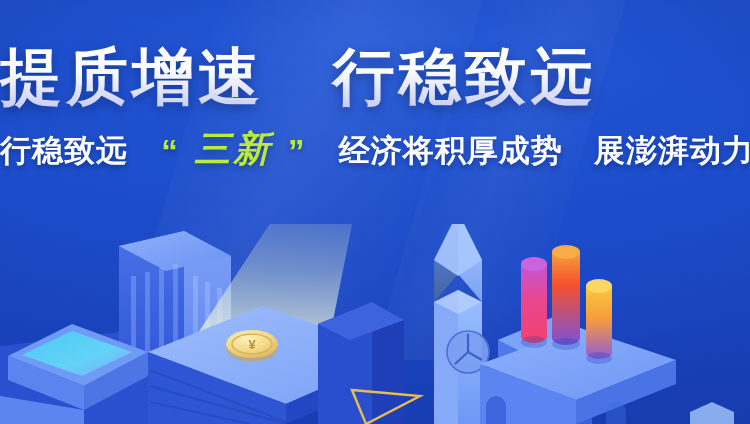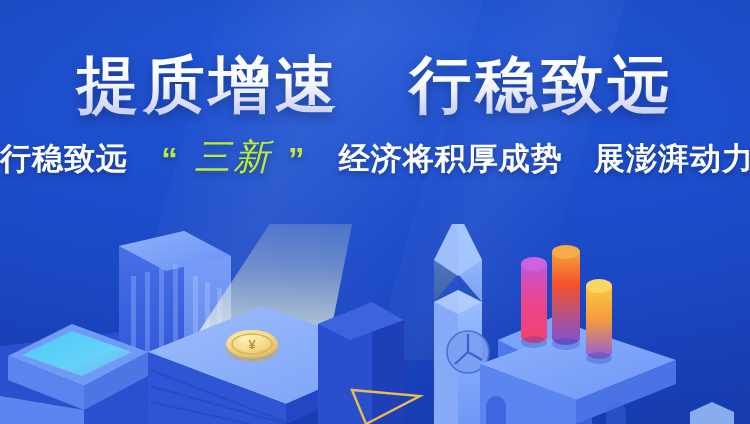--- a/index.html
+++ b/index.html
@@ -40,22 +40,22 @@
   }
   .bg-vignette{
     position:absolute; inset:0;
     background:radial-gradient(120% 80% at 50% 40%, rgba(0,0,0,0) 40%, rgba(10,30,95,.22) 100%);
     pointer-events:none;
   }
 
   
   .headline{
     position:absolute;
-    left:0; right:0; top:52px;
-    text-align:center;
+    left:0; right:0; top:44px;
+    text-align:left;
     z-index:30;
   }
   .title{
     font-size:62px;
     font-weight:700;
     line-height:1.08;
     letter-spacing:4px;
     background:linear-gradient(180deg,#ffffff 0%,#fbfcff 40%,#d9dcf5 78%,#c3c9ef 100%);
     -webkit-background-clip:text;
     background-clip:text;
@@ -79,21 +79,21 @@
     color:#bcea3c;
     font-size:33px;
     font-weight:700;
     padding:0 2px;
     vertical-align:-2px;
   }
   .subtitle .green{
     color:#bcea3c;
     font-family:"DejaVu Serif","Liberation Serif",serif;
     font-style:italic;
-    font-weight:400;
+    font-weight:700;
     font-size:36px;
     letter-spacing:3px;
     padding:0 4px;
     text-shadow:0 3px 6px rgba(10,40,10,.35);
   }
   .subtitle .sp{ display:inline-block; width:12px; }
 
   
   .scene{
     position:absolute;

